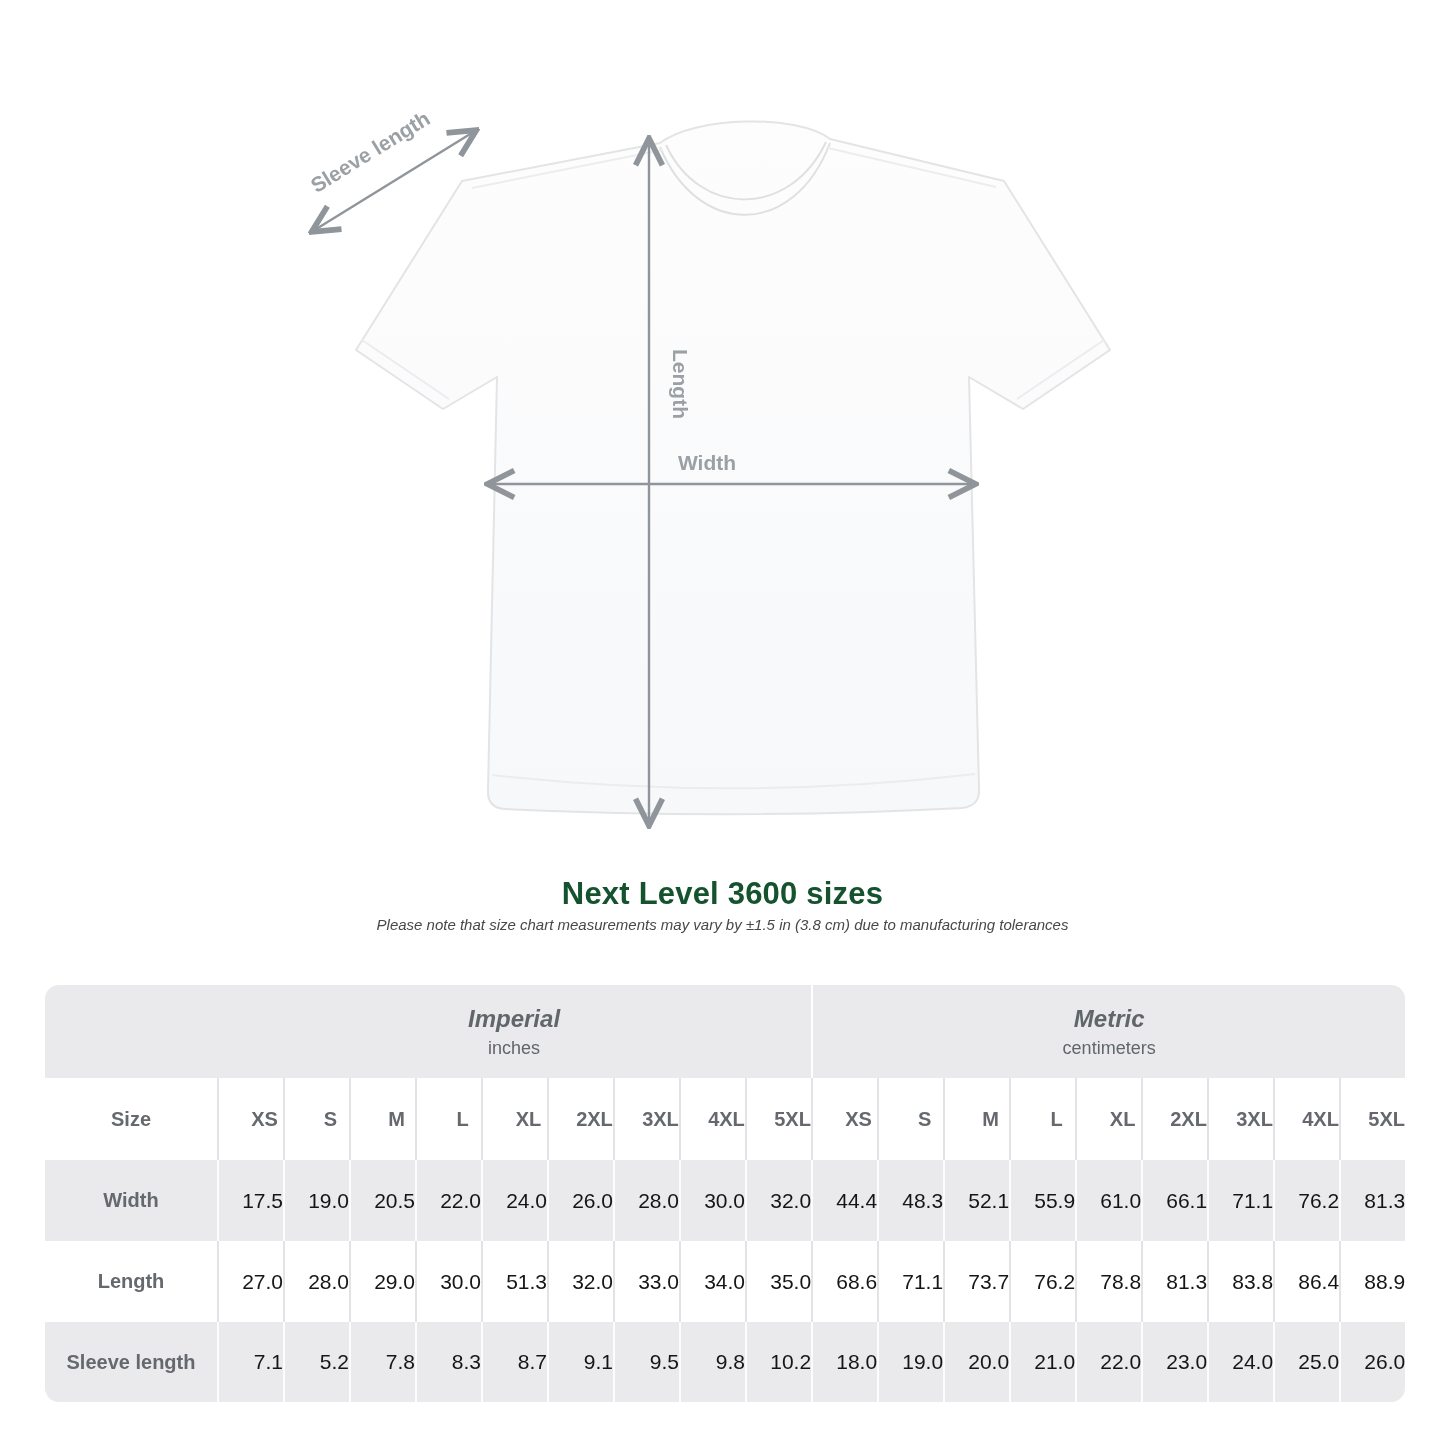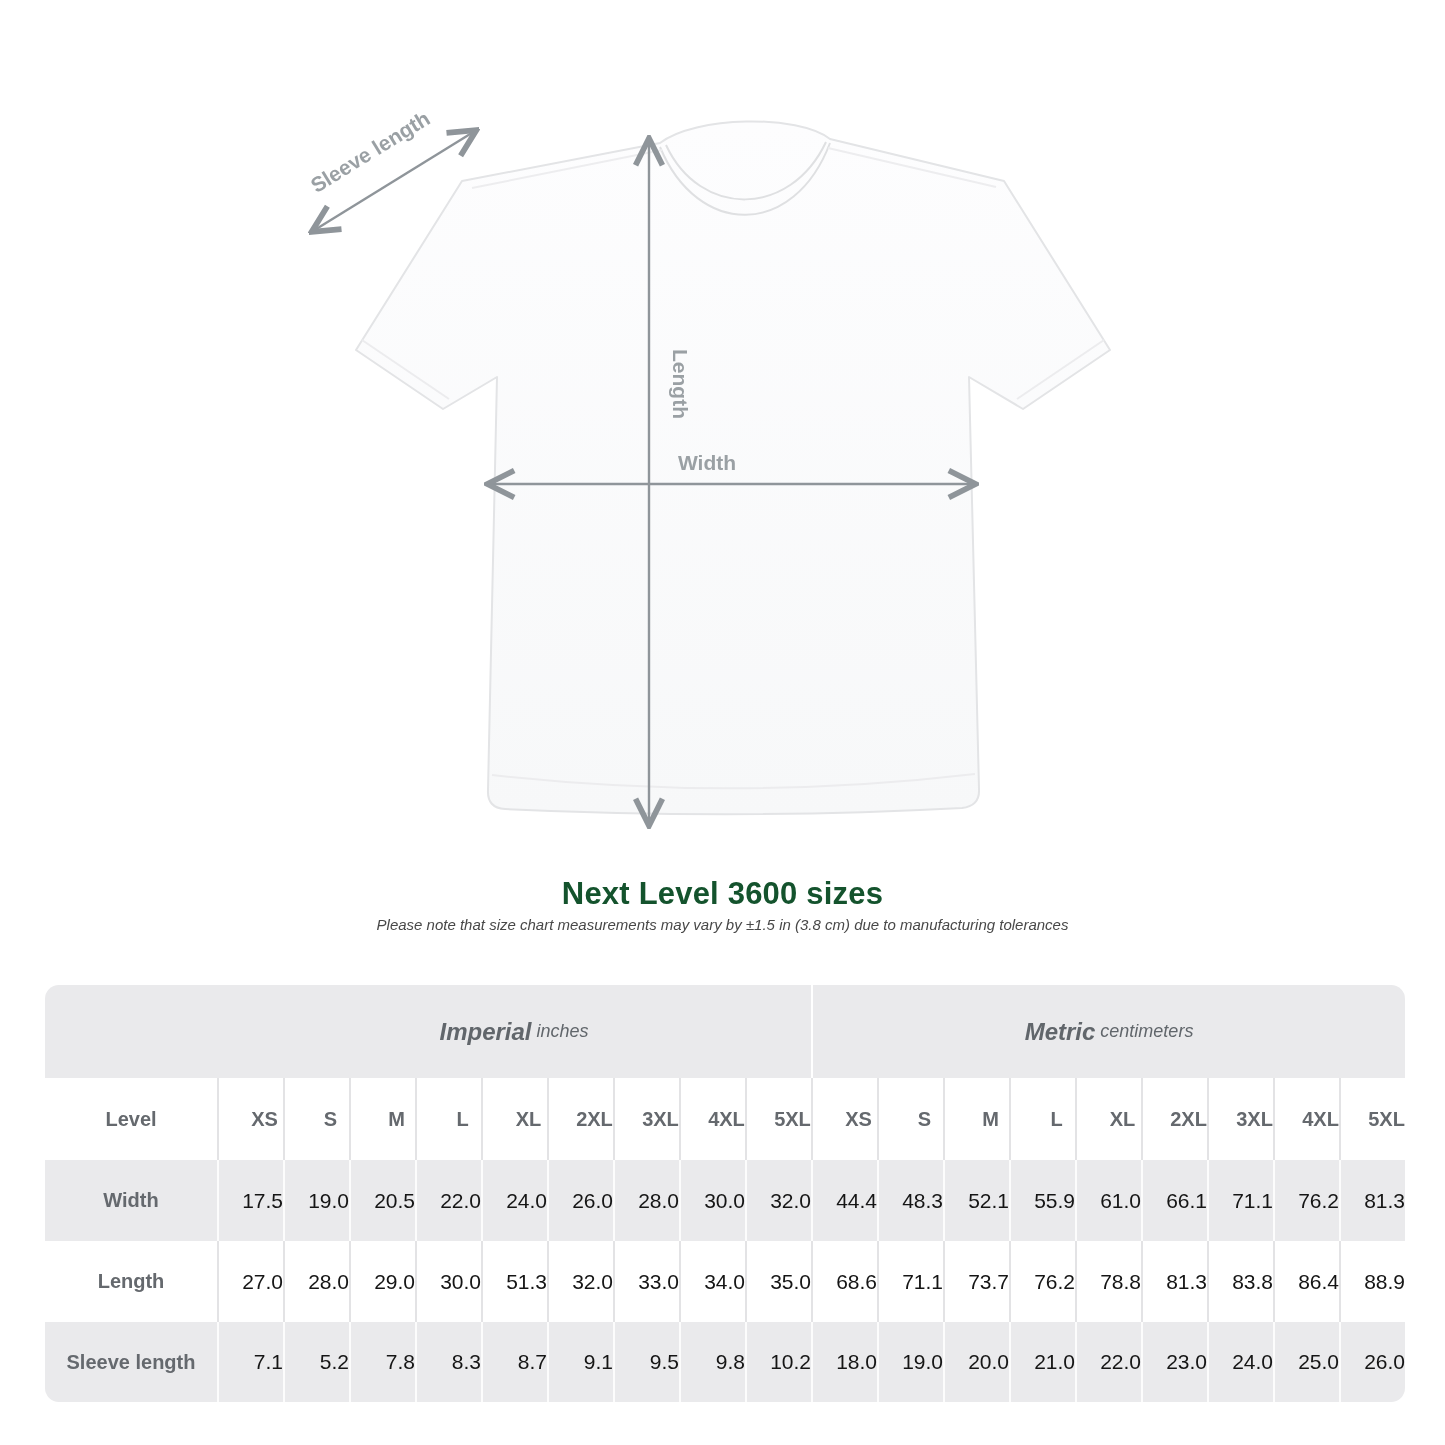--- a/index.html
+++ b/index.html
@@ -22,23 +22,23 @@
 
   .tablewrap {
     position:absolute; left:45px; top:985px; width:1360px; height:417px;
     border-radius:14px; overflow:hidden; background:#fff;
   }
   table { width:100%; height:100%; border-collapse:separate; border-spacing:0; table-layout:fixed; }
   col.c-label { width:172px; }
   col.c-val   { width:66px; }
 
   tr.group-row td { background:#eaeaec; height:93px; vertical-align:middle; }
-  .group-inner { display:flex; align-items:center; justify-content:center; gap:5px; }
+  .group-inner { display:flex; flex-direction:column; align-items:center; justify-content:center; gap:5px; }
   .group-label { font-size:24px; font-weight:bold; font-style:italic; color:#61666b; }
-  .group-unit  { font-size:18px; font-style:italic; color:#61666b; }
+  .group-unit  { font-size:18px; color:#61666b; }
   td.g-metric { border-left:2px solid #ffffff; }
 
   tr.size-row td { background:#ffffff; height:82px; text-align:center; vertical-align:middle; }
   tr.size-row td + td { border-left:2px solid #e3e3e5;padding-left:27px; }
   .sizehead, .rowlabel { font-size:20px; font-weight:bold; color:#65696e; }
 
   tr.data-row td { height:81px; text-align:center; vertical-align:middle; background:#ffffff; }
   tr.data-row td + td { border-left:2px solid #e3e3e5;text-align:right; }
   tr.data-row.gray td { background:#eaeaec; }
   tr.data-row.gray td + td { border-left:2px solid rgba(255,255,255,0.85); }
@@ -134,21 +134,21 @@
           </td>
           <td colspan="9" class="g-metric">
             <div class="group-inner">
               <div class="group-label">Metric</div>
               <div class="group-unit">centimeters</div>
             </div>
           </td>
         </tr>
 
         <tr class="size-row">
-          <td class="rowlabel">Level</td>
+          <td class="rowlabel">Size</td>
           <td class="sizehead">XS</td>
           <td class="sizehead">S</td>
           <td class="sizehead">M</td>
           <td class="sizehead">L</td>
           <td class="sizehead">XL</td>
           <td class="sizehead">2XL</td>
           <td class="sizehead">3XL</td>
           <td class="sizehead">4XL</td>
           <td class="sizehead">5XL</td>
           <td class="sizehead">XS</td>

